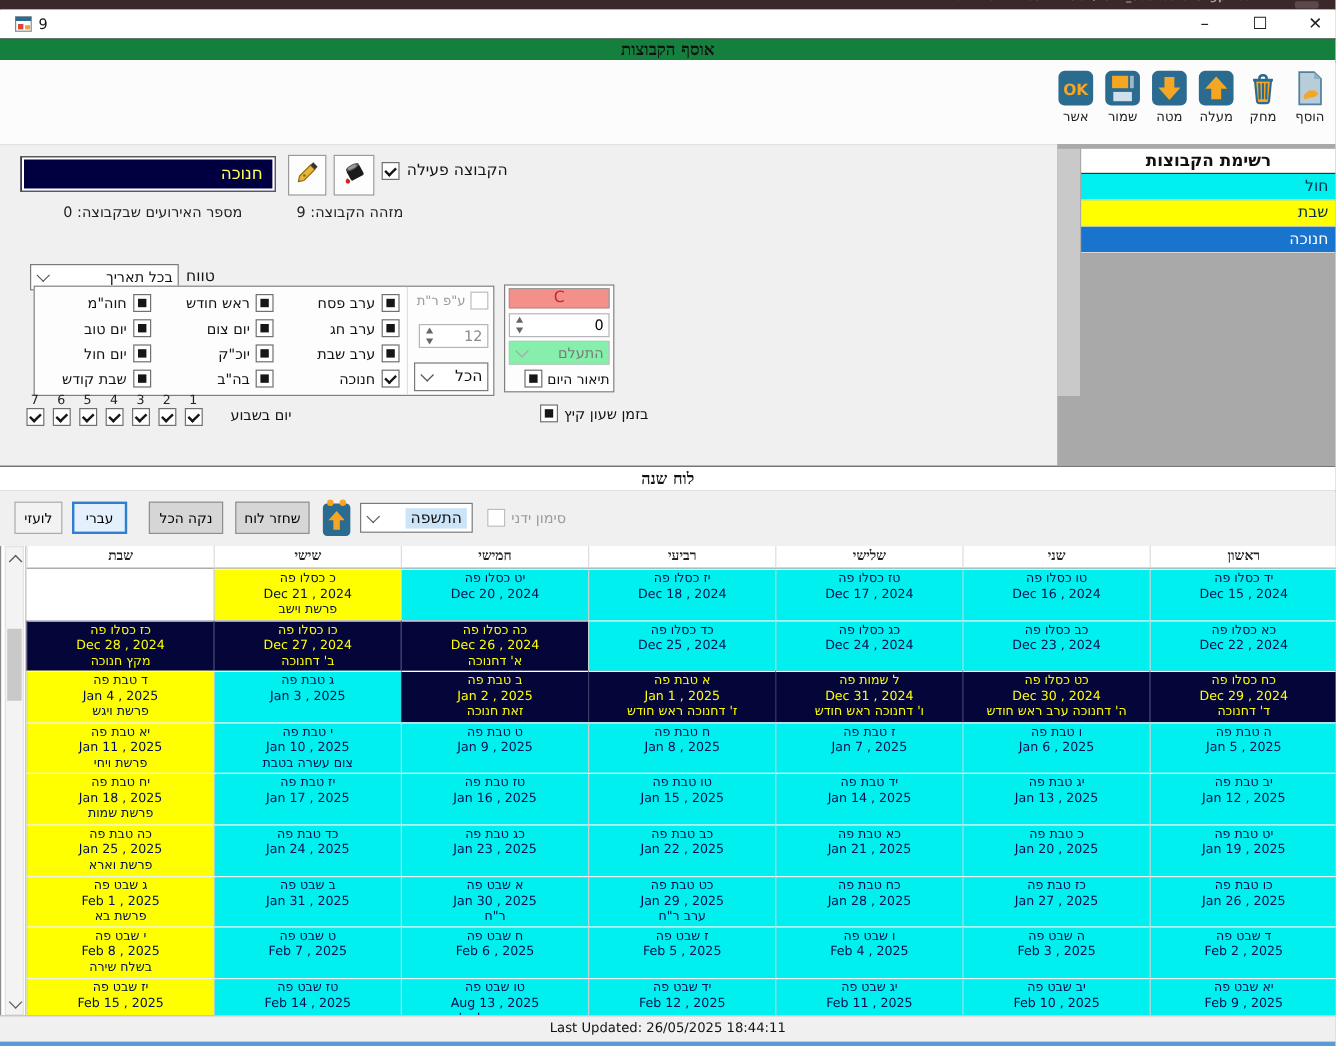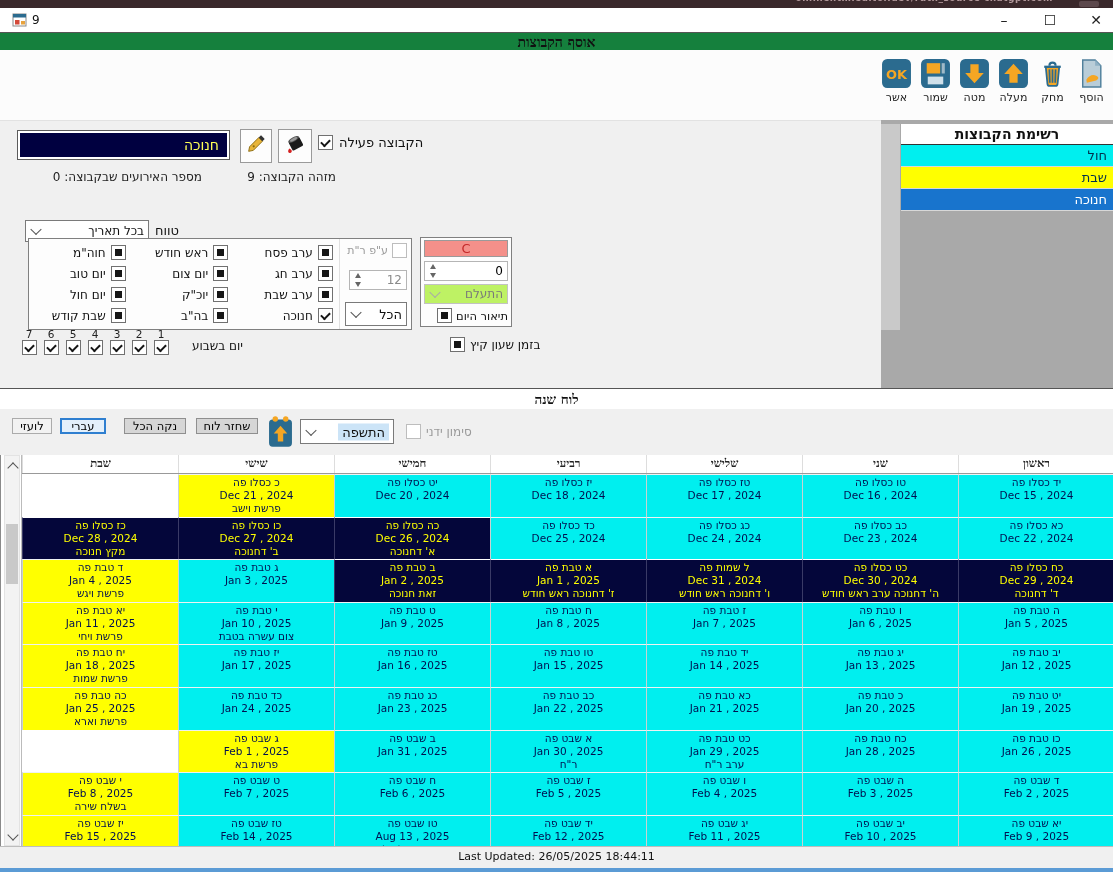--- a/index.html
+++ b/index.html
@@ -54,21 +54,21 @@
   #events-label{left:17px;top:170px;width:185px;text-align:right;}
 
   
   #range-combo{left:25px;top:220px;width:124px;height:22px;}
   #range-label{left:155px;top:223px;font-size:13px;direction:rtl;color:#111;}
 
   .combo{position:relative;background:#fff;border:1px solid #7a7a7a;box-sizing:border-box;direction:rtl;font-size:12px;color:#111;}
   .combo .val{position:absolute;right:4px;top:50%;transform:translateY(-50%);white-space:nowrap;}
   .combo .chev{position:absolute;left:6px;top:50%;width:7px;height:7px;border-left:1.6px solid #555;border-bottom:1.6px solid #555;
     transform:translateY(-70%) rotate(-45deg);}
-  .combo.dis{background:#bef264;border-color:#c2c2c2;color:#7a7a7a;}
+  .combo.dis{background:#86efac;border-color:#c2c2c2;color:#7a7a7a;}
   .combo.dis .chev{border-color:#aaa;}
   .combo .val.sel{background:#cce4f7;padding:1px 4px;}
 
   .cb{width:13px;height:13px;background:#fff;border:1px solid #707070;display:inline-block;position:relative;flex:none;box-sizing:content-box;}
   .cb.filled::after{content:"";position:absolute;left:3px;top:3px;width:7px;height:7px;background:#161616;}
   .cb.checked::after{content:"";position:absolute;left:2px;top:2.5px;width:7px;height:4px;border-left:2px solid #161616;border-bottom:2px solid #161616;transform:rotate(-45deg);}
   .cb.dis{border-color:#bdbdbd;}
 
   
   #daytypes-box{left:28px;top:238px;width:384px;height:92px;background:#fdfdfd;border:1px solid #808080;display:flex;direction:rtl;box-sizing:border-box;}
@@ -102,21 +102,21 @@
   .wd{display:flex;flex-direction:column;align-items:center;width:14px;}
   .wd .n{font-size:10.5px;color:#222;line-height:10px;margin-bottom:1px;}
   #weekday-label{left:192px;top:339px;font-size:12px;direction:rtl;color:#111;}
   #dst-row{left:450px;top:337px;display:flex;align-items:center;gap:5px;}
   #dst-row .lbl{font-size:12px;direction:rtl;color:#111;}
 
   
   #cal-header{left:0;top:388px;width:1113px;height:20px;border-top:1px solid #555;border-bottom:1px solid #555;background:#fff;
     text-align:center;font-family:"DejaVu Serif","Liberation Serif",serif;font-weight:bold;font-size:13.5px;line-height:20px;color:#111;}
   #cal-controls{left:0;top:409px;width:1113px;height:46px;background:#f0f0f0;}
-  .cbtn{position:absolute;top:9px;height:16px;box-sizing:border-box;font-size:11.5px;direction:rtl;text-align:center;cursor:default;
+  .cbtn{position:absolute;top:9px;height:27px;box-sizing:border-box;font-size:11.5px;direction:rtl;text-align:center;cursor:default;
     display:flex;align-items:center;justify-content:center;}
   #btn-loazi{left:12px;width:40px;background:#f2f2f2;border:1px solid #ababab;}
   #btn-ivri{left:60px;width:46px;background:#e4f0fb;border:2px solid #2f7fd0;}
   #btn-clear{left:124px;width:62px;background:#d6d6d6;border:1px solid #8f8f8f;}
   #btn-restore{left:196px;width:62px;background:#d6d6d6;border:1px solid #8f8f8f;}
   #calup-btn{position:absolute;left:268px;top:5px;width:25px;height:34px;cursor:default;}
   #year-combo{position:absolute;left:300px;top:10px;width:94px;height:25px;}
   #year-combo .val{font-size:13px;}
   #manual-row{position:absolute;left:406px;top:15px;display:flex;align-items:center;gap:5px;}
   #manual-row .lbl{font-size:12px;direction:rtl;color:#9a9a9a;}
@@ -640,20 +640,24 @@
             <div class="l2">Jan 25 , 2025</div>
             <div class="l3">פרשת וארא</div>
           </div>
         </div>
         <div class="cal-row week">
           <div class="cell wk">
             <div class="l1">כו טבת פה</div>
             <div class="l2">Jan 26 , 2025</div>
           </div>
           <div class="cell wk">
+            <div class="l1">כז טבת פה</div>
+            <div class="l2">Jan 27 , 2025</div>
+          </div>
+          <div class="cell wk">
             <div class="l1">כח טבת פה</div>
             <div class="l2">Jan 28 , 2025</div>
           </div>
           <div class="cell wk">
             <div class="l1">כט טבת פה</div>
             <div class="l2">Jan 29 , 2025</div>
             <div class="l3">ערב ר"ח</div>
           </div>
           <div class="cell wk">
             <div class="l1">א שבט פה</div>

